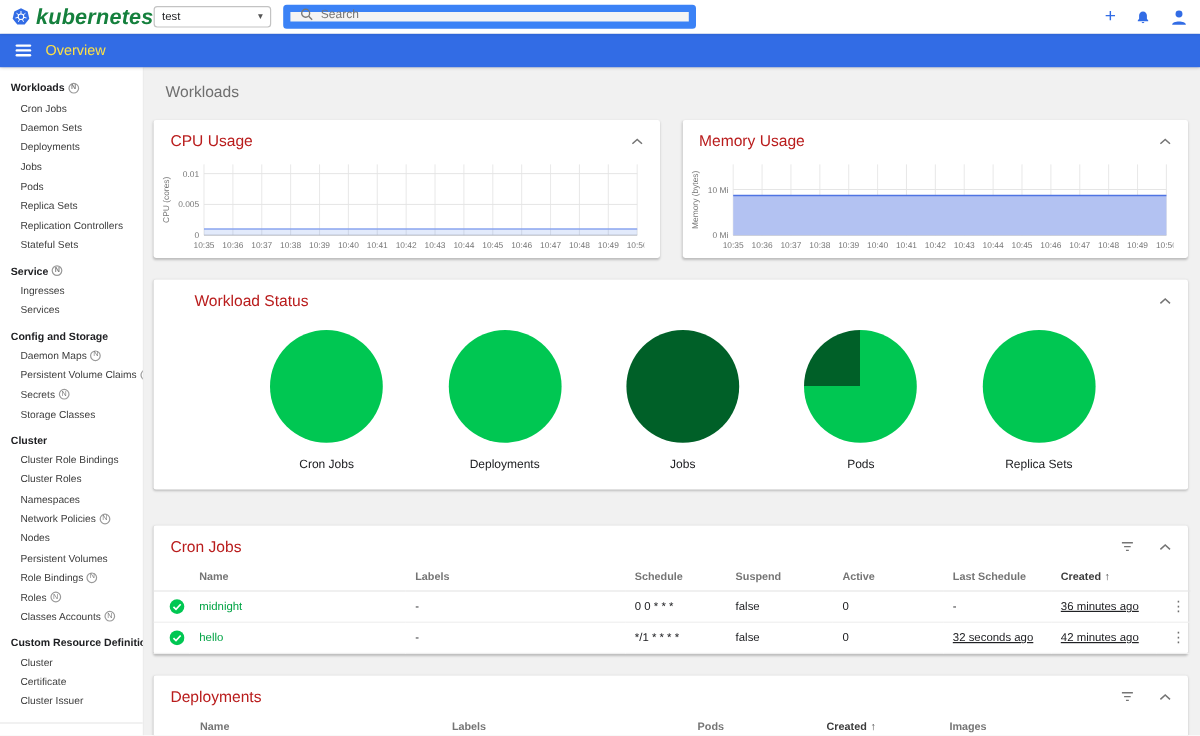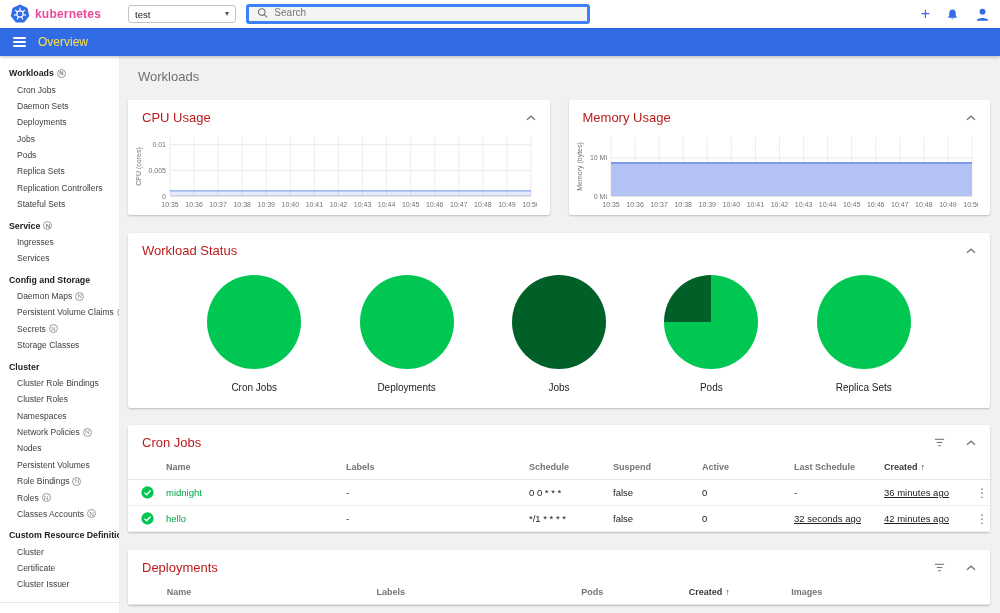--- a/index.html
+++ b/index.html
@@ -3,24 +3,24 @@
 <meta charset="utf-8">
 <style>
   * { margin:0; padding:0; box-sizing:border-box; }
   html,body { background:#fff; }
   body { font-family:"Liberation Sans", sans-serif; color:#202124; }
   .app { width:1000px; height:613px; overflow:hidden; display:flex; flex-direction:column; background:#f1f1f1; }
 
   
   .topbar { height:28px; background:#fff; display:flex; align-items:center; padding:0 10px; flex:none; position:relative; z-index:3; box-shadow:0 1px 2px rgba(0,0,0,.08); }
   .brand { display:flex; align-items:center; gap:5px; width:118px; flex:none; }
-  .brand-text { color:#ec4899; font-size:12px; font-weight:700; letter-spacing:.2px; }
-  .ns-select { width:108px; height:18px; border:1px solid #c3c3c3; border-radius:3px; display:flex; align-items:center; justify-content:space-between; padding:0 6px; font-size:9.5px; color:#202124; cursor:pointer; background:#fff; }
+  .brand-text { color:#15803d; font-size:18px; font-weight:700; letter-spacing:.2px;font-style:italic; }
+  .ns-select { width:98px; height:18px; border:1px solid #c3c3c3; border-radius:3px; display:flex; align-items:center; justify-content:space-between; padding:0 6px; font-size:9.5px; color:#202124; cursor:pointer; background:#fff; }
   .caret { color:#555; font-size:8px; line-height:1; }
-  .searchbar { margin-left:10px; width:344px; height:20px; background:#f4f4f4; border:3px solid #3b82f6; border-radius:3px; display:flex; align-items:flex-start; gap:6px; padding:0 8px; }
+  .searchbar { margin-left:10px; width:344px; height:20px; background:#f4f4f4; border:6px solid #3b82f6; border-radius:3px; display:flex; align-items:flex-end; gap:6px; padding:0 8px; }
   .searchbar input { border:none; outline:none; background:transparent; font-size:10px; width:100%; color:#202124; font-family:inherit; }
   .top-actions { margin-left:auto; display:flex; align-items:center; gap:16px; }
   .icon-btn { background:none; border:none; cursor:pointer; display:flex; align-items:center; color:#326ce5; padding:0; }
   .plus { font-size:16px; font-weight:400; line-height:1; font-family:inherit; }
 
   
   .appbar { height:28px; background:#326ce5; display:flex; align-items:center; gap:12px; padding:0 13px; flex:none; box-shadow:0 1px 3px rgba(0,0,0,.25); position:relative; z-index:2; }
   .hamburger { width:13px; display:flex; flex-direction:column; gap:2.5px; background:none; border:none; cursor:pointer; padding:0; }
   .hamburger span { height:1.6px; background:#fff; border-radius:1px; display:block; }
   .appbar-title { color:#fde047; font-size:12px; font-weight:500; }
@@ -44,21 +44,21 @@
   .header-actions { margin-left:auto; display:flex; align-items:center; gap:20px; }
   .flat-btn { background:none; border:none; cursor:pointer; padding:0; display:flex; align-items:center; }
 
   
   .charts-row { display:flex; gap:19px; margin-bottom:18px; }
   .chart-card { flex:1; height:115px; }
   svg.chart { display:block; margin:1px 4px 0; }
   text.tick { font-size:7px; fill:#757575; font-family:"Liberation Sans", sans-serif; }
 
   
-  .status-card { margin-bottom:17px; }
+  .status-card { margin-bottom:30px;padding-left:20px; }
   .pies { display:flex; justify-content:space-around; padding:12px 50px 15px; }
   .pie-item { display:flex; flex-direction:column; align-items:center; }
   .pie { width:94px; height:94px; border-radius:50%; }
   .pie-label { margin-top:13px; font-size:10px; color:#202124; }
 
   
   .table-card { margin-bottom:18px; }
   table { width:100%; border-collapse:collapse; table-layout:fixed; font-size:9.5px; }
   th { font-weight:700; color:#757575; font-size:9px; text-align:left; padding:7px 8px; border-bottom:1px solid #e6e6e6; white-space:nowrap; overflow:hidden; }
   th.sorted { color:#3c3c3c; }

